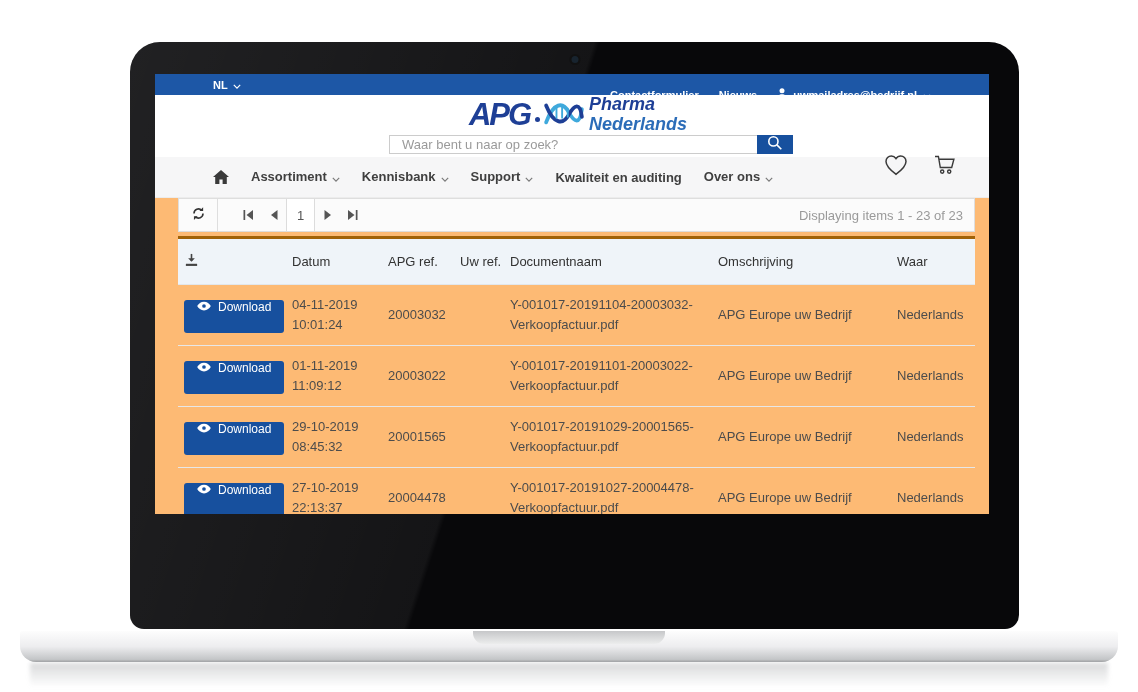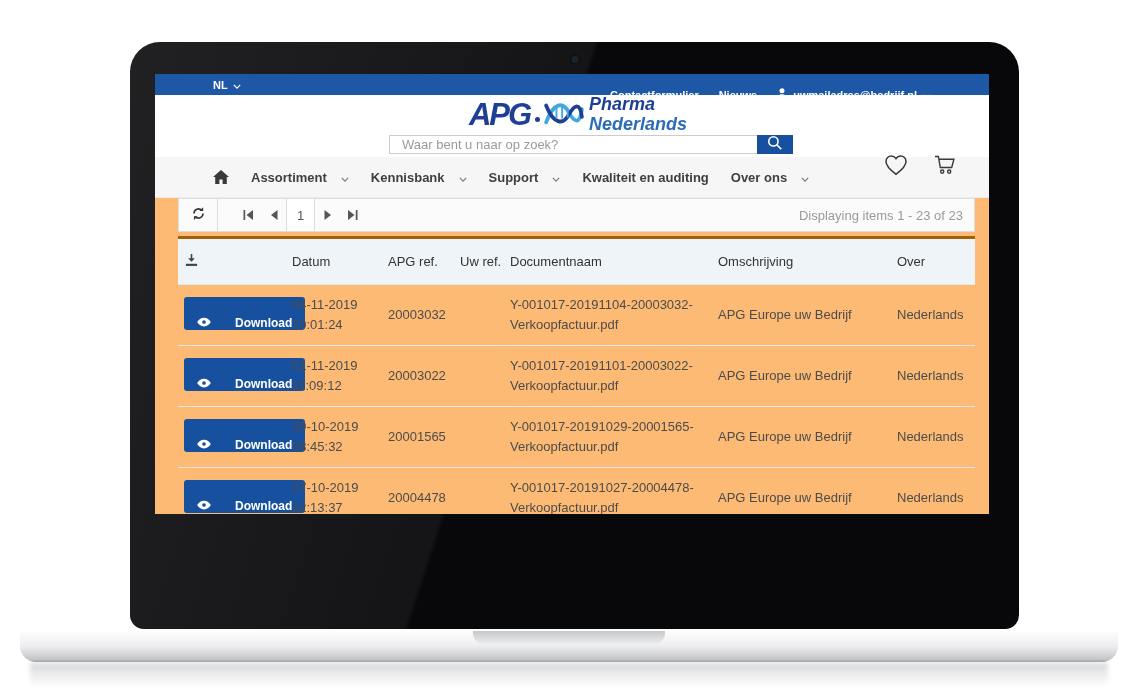--- a/index.html
+++ b/index.html
@@ -40,21 +40,21 @@
   .search { margin-left:26px; display:flex; height:36px; width:404px; }
   .search input { flex:1; border:1px solid #ccc; border-right:none; padding:0 12px; font-size:13px; color:#666; outline:none; }
   .search input::placeholder { color:#9a9a9a; }
   .search-btn { width:36px; background:#17509e; border:none; display:flex; align-items:center; justify-content:center; cursor:pointer; }
   .header-icons { margin-left:auto; display:flex; align-items:center; gap:25px; }
   .hicon { cursor:pointer; display:flex; }
 
   
   .main-nav { height:41px; background:#f6f6f7; border-bottom:1px solid #ececec; display:flex; align-items:center;
     gap:22px; padding:0 58px; font-size:13px; font-weight:bold; color:#3f3f3f; }
-  .nav-item { display:flex; align-items:center; gap:14px; cursor:pointer; }
+  .nav-item { display:flex; gap:5px; cursor:pointer; }
   .nav-item .chev { color:#7a7a7a; margin-top:1px; }
   .nav-home { cursor:pointer; display:flex; }
 
   
   .content { padding:0 14px 0 23px; }
   .page-title { font-size:21px; font-weight:normal; color:#3d3d3d; margin:25px 0 20px; }
 
   .pager { height:34px; border:1px solid #dedede; background:#fbfbfb; display:flex; align-items:stretch; margin-bottom:4px; }
   .pager-refresh { width:39px; border-right:1px solid #dedede; display:flex; align-items:center; justify-content:center; cursor:pointer; }
   .pnav { display:flex; align-items:stretch; margin-left:18px; }
@@ -63,22 +63,22 @@
     display:flex; align-items:center; justify-content:center; font-size:13px; color:#555; cursor:pointer; }
   .pager-status { margin-left:auto; margin-right:11px; align-self:center; font-size:13px; color:#9a9a9a; }
 
   table.grid { width:100%; border-collapse:collapse; table-layout:fixed; font-size:13px; color:#4c4c4c; }
   table.grid thead tr { background:#eff4f9; height:47px; }
   table.grid th { font-weight:normal; text-align:left; color:#333;
     border-top:3px solid #a16207; border-bottom:1px solid #e2e7ec; padding-right:8px; }
   table.grid td { border-bottom:1px solid #e7e7e7; padding:9px 8px 9px 0; vertical-align:middle; line-height:20px; }
   table.grid tbody tr { height:61px; }
   .col-dl { padding-left:6px !important; }
-  .dl-btn { display:inline-flex; align-items:flex-end; gap:24px; background:#17509e; color:#fff; border:none;
-    border-radius:3px; height:33px; padding:0 13px; font-size:12px; font-weight:bold; cursor:pointer;
+  .dl-btn { display:inline-flex; align-items:flex-start; gap:7px; background:#17509e; color:#fff; border:none;
+    border-radius:3px; height:33px; padding:0 13px; font-size:12px; font-weight:normal; cursor:pointer;
     font-family:inherit; }
   .datum-time { display:block; }
 </style>
 </head>
 <body>
 
 <div class="viewport">
 
   <div class="laptop-frame">
     <div class="webcam"></div>
@@ -275,21 +275,21 @@
                     <path d="M4.4 5.6L8 9.4l3.6-3.8z" fill="#444"></path>
                     <path d="M2 11.5h12v2.3H2z" fill="#444"></path>
                   </svg>
                 </span>
               </th>
               <th>Datum</th>
               <th>APG ref.</th>
               <th>Uw ref.</th>
               <th>Documentnaam</th>
               <th>Omschrijving</th>
-              <th>Over</th>
+              <th>Waar</th>
             </tr>
           </thead>
           <tbody>
   <tr>
     <td class="col-dl">
       <button class="dl-btn">
         <span>
           <svg width="14" height="10" viewBox="0 0 16 10">
                         <path d="M8 0C4.5 0 1.7 2.2.2 5c1.5 2.8 4.3 5 7.8 5s6.3-2.2 7.8-5C14.3 2.2 11.5 0 8 0z" fill="#fff"></path>
                         <circle cx="8" cy="5" r="2.1" fill="#17509e"></circle>

